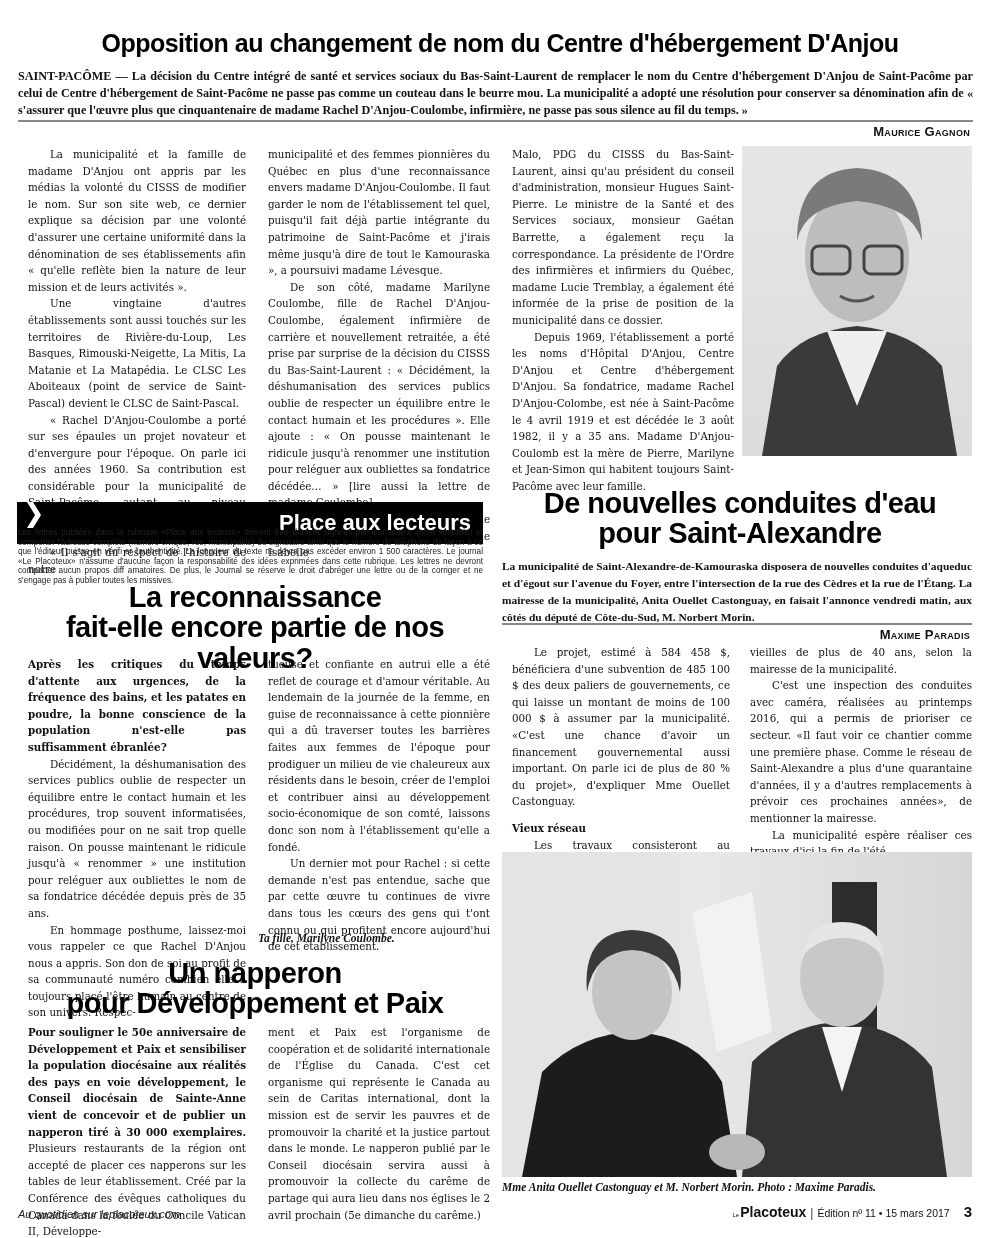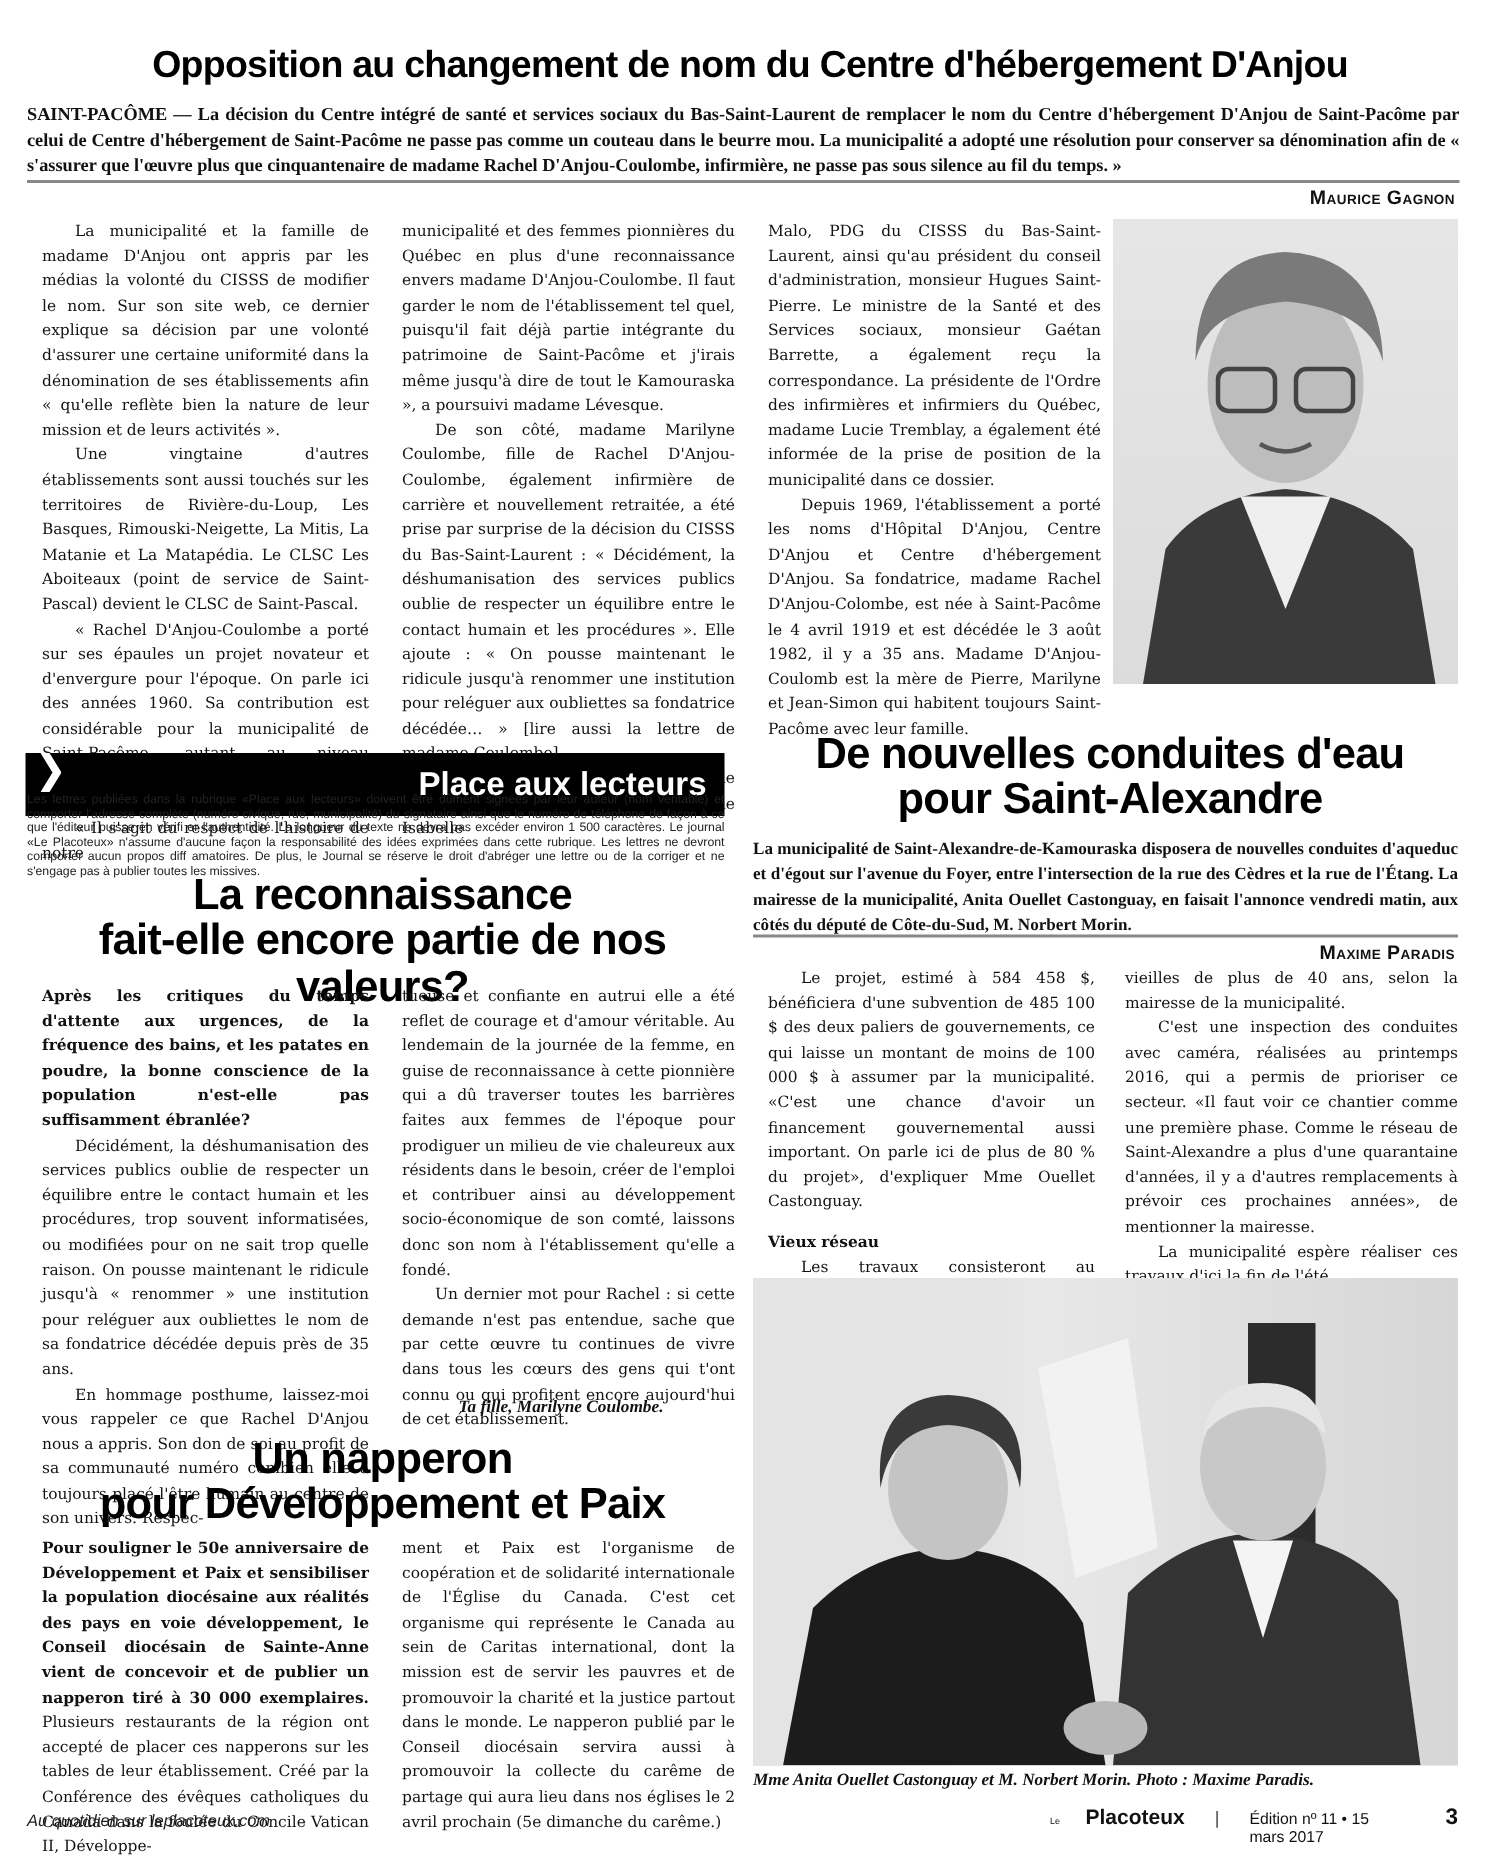--- a/index.html
+++ b/index.html
@@ -70,21 +70,21 @@
 </h2>
 <div class="abs col" style="left:18px; top:656px; width:228px;">
   <p class="noind" style="font-weight:bold;">Après les critiques du temps d'attente aux urgences, de la fréquence des bains, et les patates en poudre, la bonne conscience de la population n'est-elle pas suffisamment ébranlée?</p>
   <p>Décidément, la déshumanisation des services publics oublie de respecter un équilibre entre le contact humain et les procédures, trop souvent informatisées, ou modifiées pour on ne sait trop quelle raison. On pousse maintenant le ridicule jusqu'à « renommer » une institution pour reléguer aux oubliettes le nom de sa fondatrice décédée depuis près de 35 ans.</p>
   <p>En hommage posthume, laissez-moi vous rappeler ce que Rachel D'Anjou nous a appris. Son don de soi au profit de sa communauté numéro combien elle a toujours placé l'être humain au centre de son univers. Respec-</p>
 </div>
 <div class="abs col" style="left:258px; top:656px; width:232px;">
   <p class="noind">tueuse et confiante en autrui elle a été reflet de courage et d'amour véritable. Au lendemain de la journée de la femme, en guise de reconnaissance à cette pionnière qui a dû traverser toutes les barrières faites aux femmes de l'époque pour prodiguer un milieu de vie chaleureux aux résidents dans le besoin, créer de l'emploi et contribuer ainsi au développement socio-économique de son comté, laissons donc son nom à l'établissement qu'elle a fondé.</p>
   <p>Un dernier mot pour Rachel : si cette demande n'est pas entendue, sache que par cette œuvre tu continues de vivre dans tous les cœurs des gens qui t'ont connu ou qui profitent encore aujourd'hui de cet établissement.</p>
 </div>
-<div class="abs caption" style="left:258px; top:932px; width:232px; text-align:center;">Ta fille, Marilyne Coulombe.</div>
+<div class="abs caption" style="left:258px; top:932px; width:232px; text-align:left;">Ta fille, Marilyne Coulombe.</div>
 
 <h2 class="abs headline" style="left:505px; top:488px; width:470px; font-size:29px;">
   <span>De nouvelles conduites d'eau</span><br>
   <span>pour Saint-Alexandre</span>
 </h2>
 <p class="abs lede" style="left:502px; top:558px; width:470px; font-size:11.4px;">La municipalité de Saint-Alexandre-de-Kamouraska disposera de nouvelles conduites d'aqueduc et d'égout sur l'avenue du Foyer, entre l'intersection de la rue des Cèdres et la rue de l'Étang. La mairesse de la municipalité, Anita Ouellet Castonguay, en faisait l'annonce vendredi matin, aux côtés du député de Côte-du-Sud, M. Norbert Morin.</p>
 <div class="abs rule" style="left:502px; top:623px; width:470px;"></div>
 <div class="abs byline" style="left:700px; top:627px; width:270px;">Maxime Paradis</div>
 
 <div class="abs col" style="left:502px; top:644px; width:228px;">
@@ -120,19 +120,19 @@
   <span>pour Développement et Paix</span>
 </h2>
 <div class="abs col" style="left:18px; top:1024px; width:228px;">
   <p class="noind"><b>Pour souligner le 50e anniversaire de Développement et Paix et sensibiliser la population diocésaine aux réalités des pays en voie développement, le Conseil diocésain de Sainte-Anne vient de concevoir et de publier un napperon tiré à 30 000 exemplaires.</b><span> Plusieurs restaurants de la région ont accepté de placer ces napperons sur les tables de leur établissement. Créé par la Conférence des évêques catholiques du Canada dans la foulée du Concile Vatican II, Développe-</span></p>
 </div>
 <div class="abs col" style="left:258px; top:1024px; width:232px;">
   <p class="noind">ment et Paix est l'organisme de coopération et de solidarité internationale de l'Église du Canada. C'est cet organisme qui représente le Canada au sein de Caritas international, dont la mission est de servir les pauvres et de promouvoir la charité et la justice partout dans le monde. Le napperon publié par le Conseil diocésain servira aussi à promouvoir la collecte du carême de partage qui aura lieu dans nos églises le 2 avril prochain (5e dimanche du carême.)</p>
 </div>
 
 <div class="abs footer" style="left:18px; top:1208px;">Au quotidien sur leplacoteux.com</div>
-<div class="abs" style="left:700px; top:1203px; width:272px; display:flex; align-items:baseline; justify-content:flex-end; gap:20px; font-family:'Liberation Sans',sans-serif;">
+<div class="abs" style="left:700px; top:1203px; width:272px; display:flex; align-items:baseline; justify-content:flex-end; gap:4px; font-family:'Liberation Sans',sans-serif;">
   <span style="font-size:6px;">Le</span>
   <span style="font-size:14px; font-weight:bold; margin-left:-3px;">Placoteux</span>
   <span style="font-size:12px; color:#444;">|</span>
   <span style="font-size:10.5px;">Édition nº 11 • 15 mars 2017</span>
   <span style="font-size:15px; font-weight:bold; margin-left:10px;">3</span>
 </div>
 
 </body></html>

